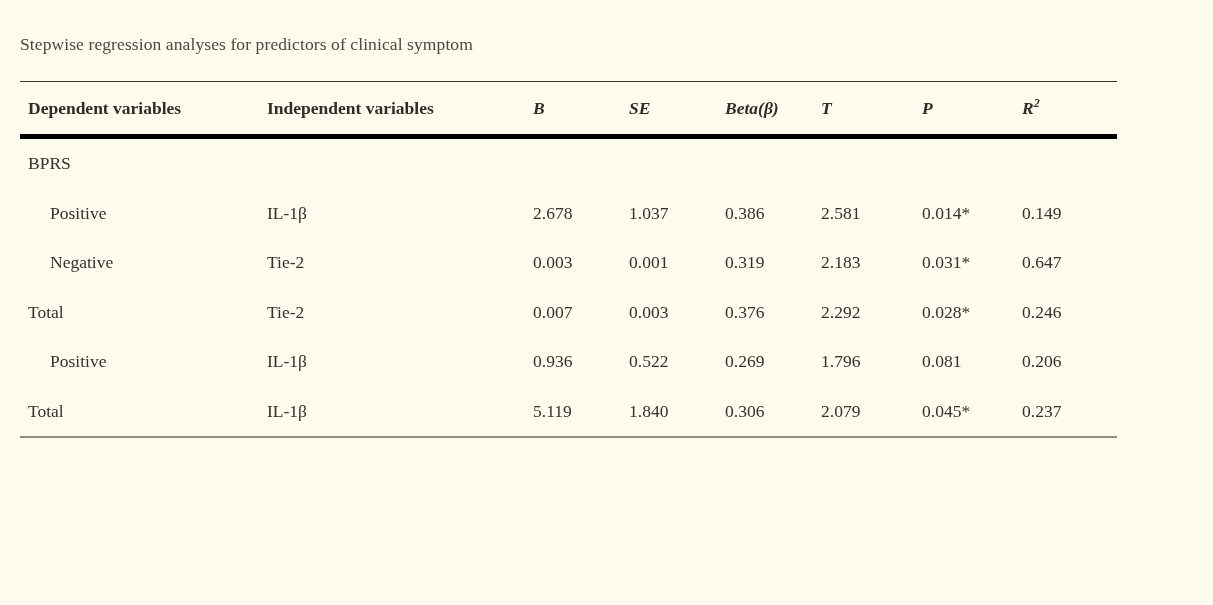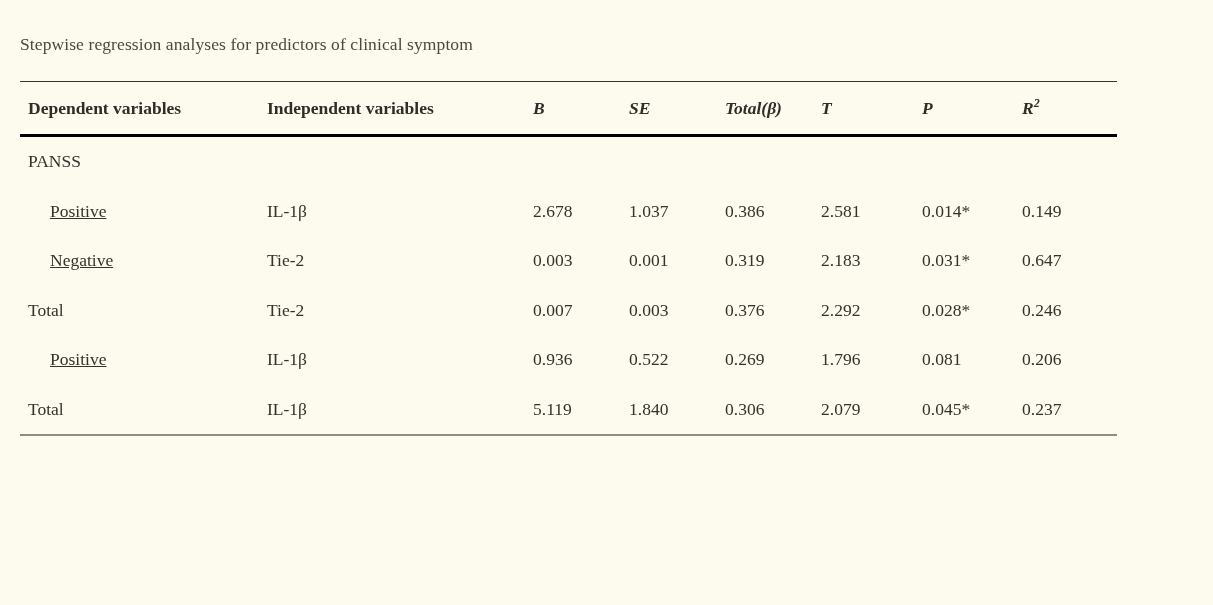--- a/index.html
+++ b/index.html
@@ -45,39 +45,39 @@
   col.c-t   { width: 101px; }
   col.c-p   { width: 100px; }
   col.c-r2  { width: 95px; }
   thead th {
     height: 52px;
     vertical-align: middle;
     text-align: left;
     font-size: 17.5px;
     font-weight: bold;
     color: #2e2d27;
-    border-bottom: 3px solid #000000;
+    border-bottom: 5px solid #000000;
     padding: 0;
   }
   thead th.stat { font-style: italic; }
   thead th:first-child { padding-left: 8px; }
   thead th sup {
     font-size: 12px;
     line-height: 0;
   }
   tbody td {
     height: 49.5px;
     vertical-align: middle;
     text-align: left;
     font-size: 17.5px;
     padding: 0;
     white-space: nowrap;
   }
   tbody td.dep { padding-left: 8px; }
-  tbody td.dep.indent { padding-left: 30px; text-decoration: underline; }
+  tbody td.dep.indent { padding-left: 30px; }
 </style>
 </head>
 <body>
 
 <div class="page">
 
   <div class="table-caption">Stepwise regression analyses for predictors of clinical symptom</div>
 
   <table class="regression">
     <colgroup>
@@ -89,29 +89,29 @@
         <col class="c-t">
         <col class="c-p">
         <col class="c-r2">
     </colgroup>
     <thead>
       <tr>
         <th>Dependent variables</th>
         <th>Independent variables</th>
         <th class="stat">B</th>
         <th class="stat">SE</th>
-        <th class="stat">Total(β)</th>
+        <th class="stat">Beta(β)</th>
         <th class="stat">T</th>
         <th class="stat">P</th>
         <th class="stat"><span>R</span><sup>2</sup></th>
       </tr>
     </thead>
     <tbody>
       <tr>
-        <td class="dep">PANSS</td>
+        <td class="dep">BPRS</td>
         <td></td>
         <td></td>
         <td></td>
         <td></td>
         <td></td>
         <td></td>
         <td></td>
       </tr>
       <tr>
         <td class="dep indent">Positive</td>

